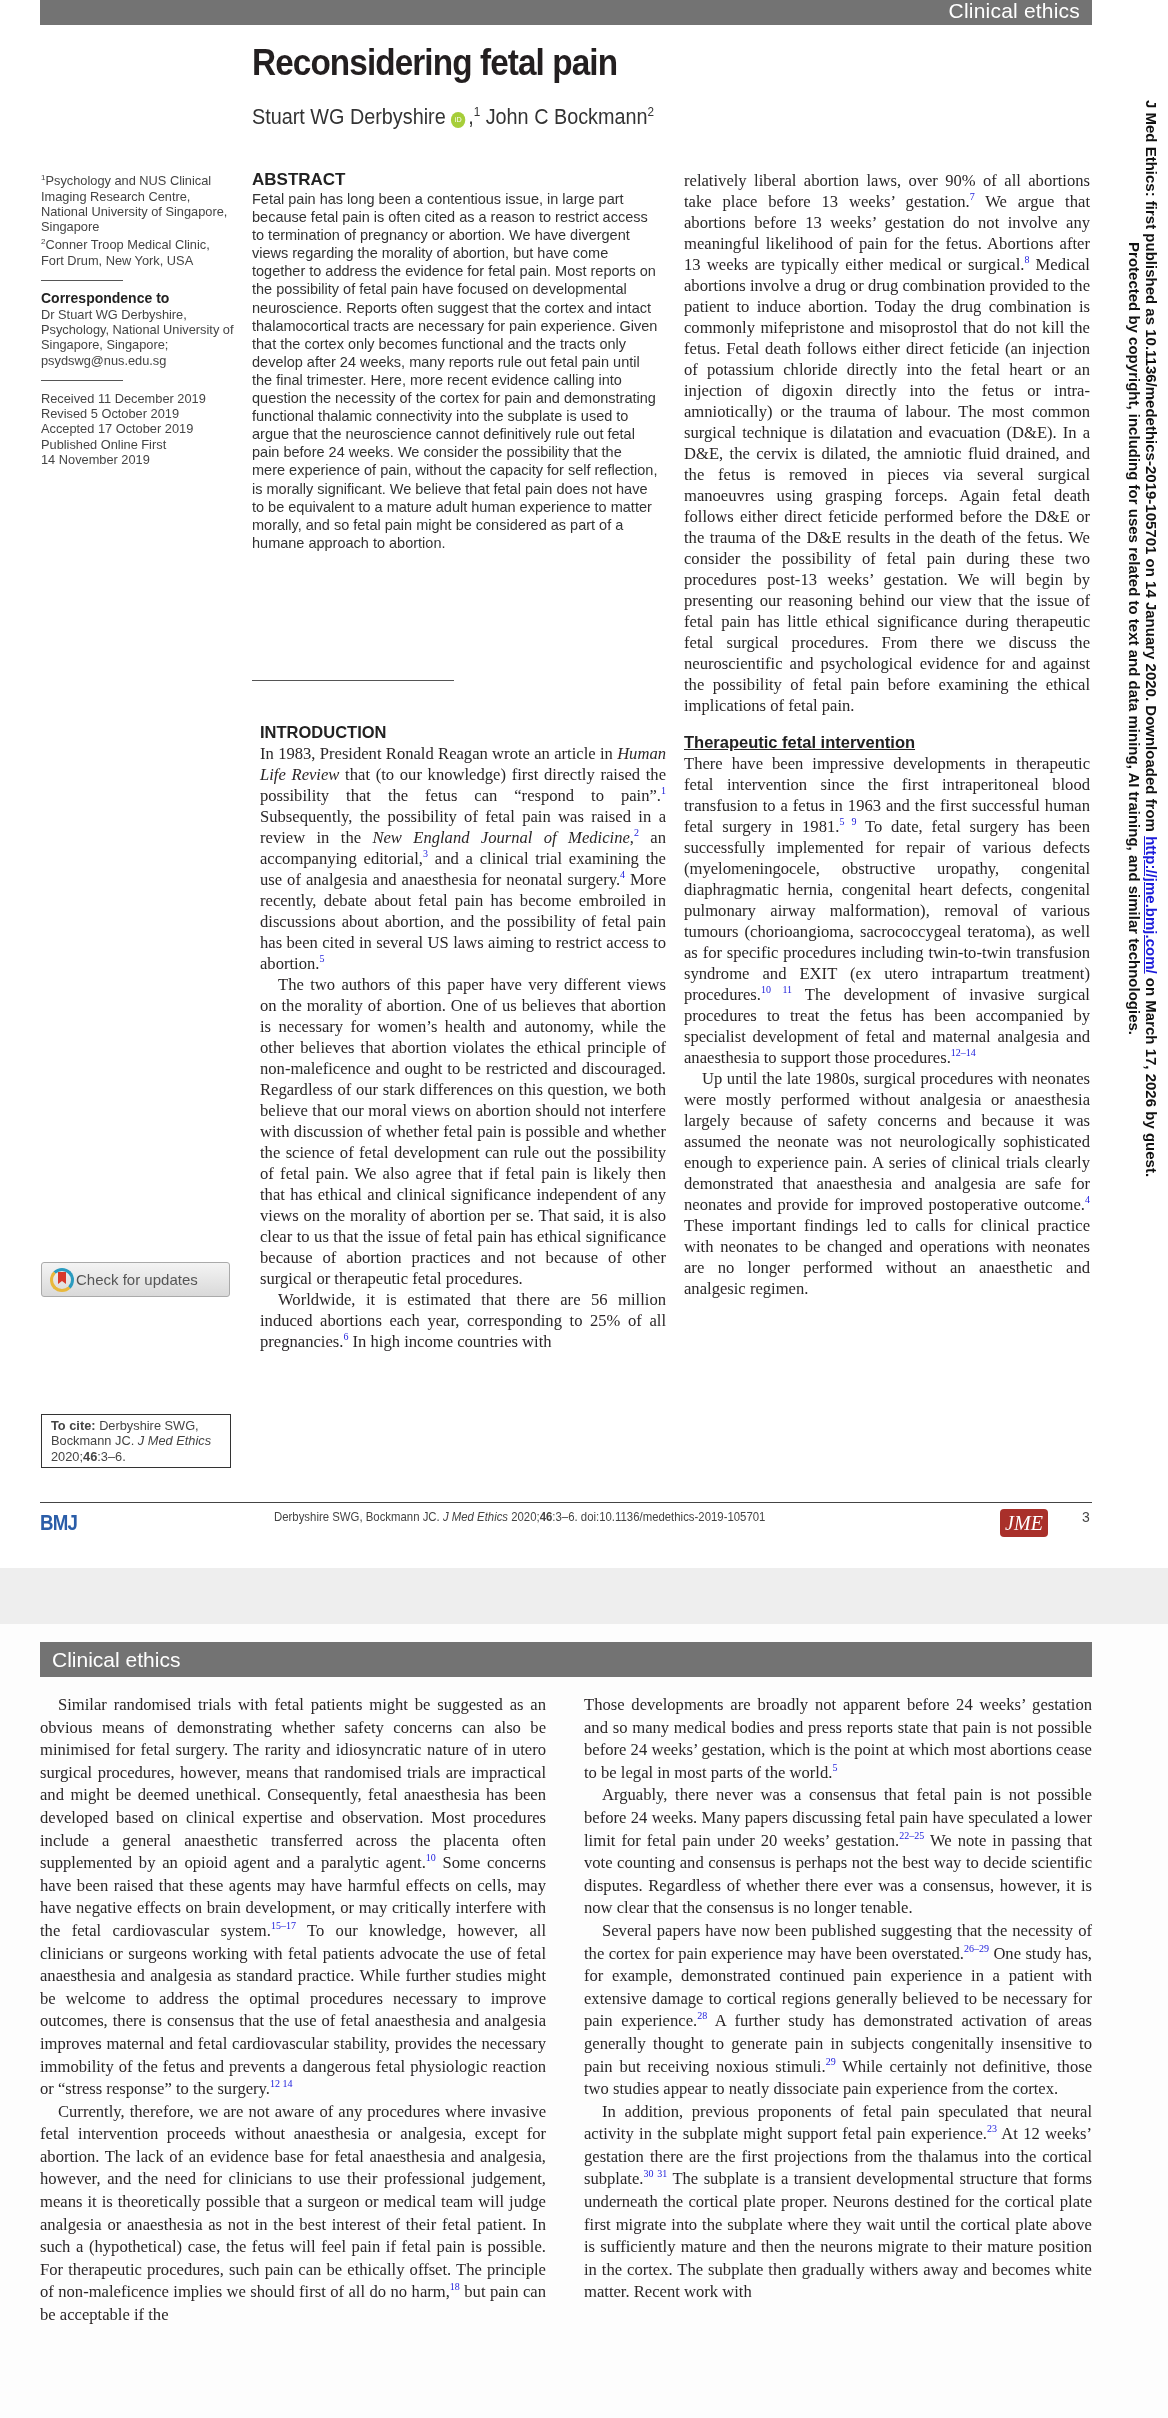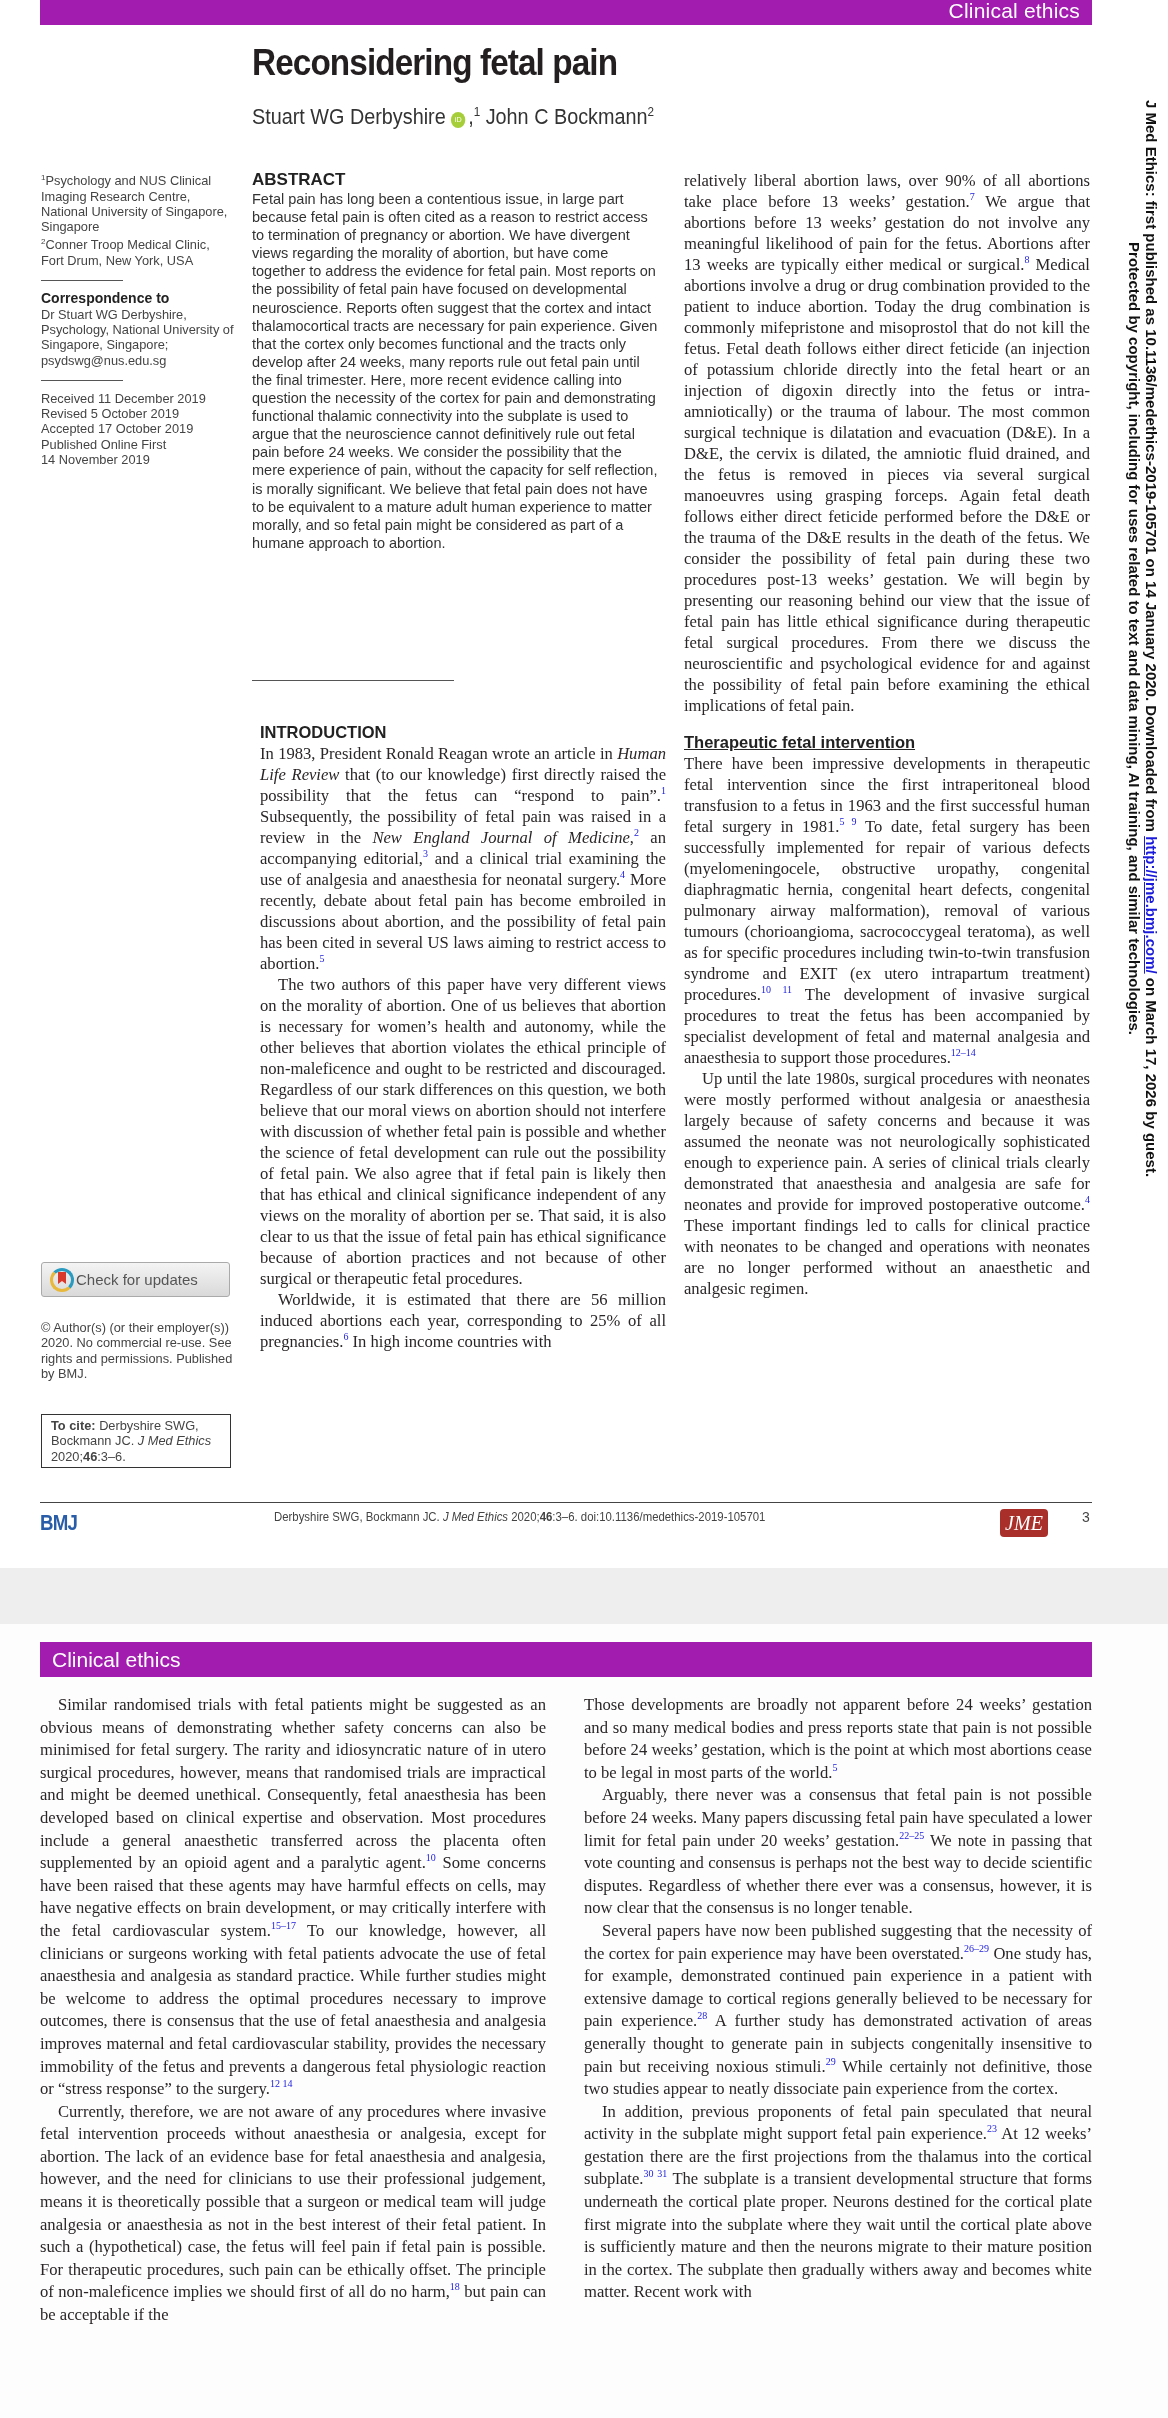--- a/index.html
+++ b/index.html
@@ -4,21 +4,21 @@
 <style>
   * { box-sizing: border-box; margin: 0; padding: 0; }
   html, body { width: 1168px; height: 2418px; overflow: hidden; background: #fff; }
   body { position: relative; font-family: "Liberation Serif", "DejaVu Serif", serif; color: #231f20; }
 
   .page { position: absolute; left: 0; width: 1168px; background: #fff; }
   .page1 { top: 0; height: 1568px; }
   .gap { position: absolute; left: 0; top: 1568px; width: 1168px; height: 56px; background: #eeeeee; }
   .page2 { top: 1624px; height: 794px; background: #fdfdfd; }
 
-  .section-bar { position: absolute; left: 40px; width: 1052px; background: #a21caf; color: #fff;
+  .section-bar { position: absolute; left: 40px; width: 1052px; background: #737373; color: #fff;
     font-family: "Liberation Sans", "DejaVu Sans", sans-serif; }
   .page1 .section-bar { top: 0; height: 25px; text-align: right; padding-right: 12px; font-size: 21px; line-height: 22px; letter-spacing: 0.2px; }
   .page2 .section-bar { top: 18px; height: 35px; text-align: left; padding-left: 12px; font-size: 21px; line-height: 35px; }
 
   .title { position: absolute; left: 252px; top: 42px; font-family: "Liberation Sans", sans-serif;
     font-size: 37px; letter-spacing: -1px; color: #231f20; transform: scaleX(0.9); transform-origin: left; }
   .authors { position: absolute; left: 252px; top: 104px; font-family: "Liberation Sans", sans-serif;
     font-size: 22px; color: #333; transform: scaleX(0.9); transform-origin: left; white-space: nowrap; }
   .authors sup { font-size: 13px; }
   .orcid { display: inline-block; width: 16px; height: 16px; border-radius: 50%; background: #a6ce39;
@@ -96,21 +96,20 @@
       <div>Accepted 17 October 2019</div>
       <div>Published Online First</div>
       <div>14 November 2019</div>
     </div>
   </div>
 
   <div class="updates-btn">
     <span class="updates-icon"></span>
     <span>Check for updates</span>
   </div>
-  <div class="side" style="top:1320px;">© Author(s) (or their employer(s)) 2020. No commercial re-use. See rights and permissions. Published by BMJ.</div>
   <div class="cite-box">
     <b>To cite:</b> <span>Derbyshire SWG, Bockmann JC.</span> <i>J Med Ethics</i><br>
     <span>2020;</span><b>46</b><span>:3–6.</span>
   </div>
 
   <div class="abstract">
     <h2>ABSTRACT</h2>
     <p>Fetal pain has long been a contentious issue, in large part because fetal pain is often cited as a reason to restrict access to termination of pregnancy or abortion. We have divergent views regarding the morality of abortion, but have come together to address the evidence for fetal pain. Most reports on the possibility of fetal pain have focused on developmental neuroscience. Reports often suggest that the cortex and intact thalamocortical tracts are necessary for pain experience. Given that the cortex only becomes functional and the tracts only develop after 24 weeks, many reports rule out fetal pain until the final trimester. Here, more recent evidence calling into question the necessity of the cortex for pain and demonstrating functional thalamic connectivity into the subplate is used to argue that the neuroscience cannot definitively rule out fetal pain before 24 weeks. We consider the possibility that the mere experience of pain, without the capacity for self reflection, is morally significant. We believe that fetal pain does not have to be equivalent to a mature adult human experience to matter morally, and so fetal pain might be considered as part of a humane approach to abortion.</p>
   </div>
   <div class="abs-rule"></div>

